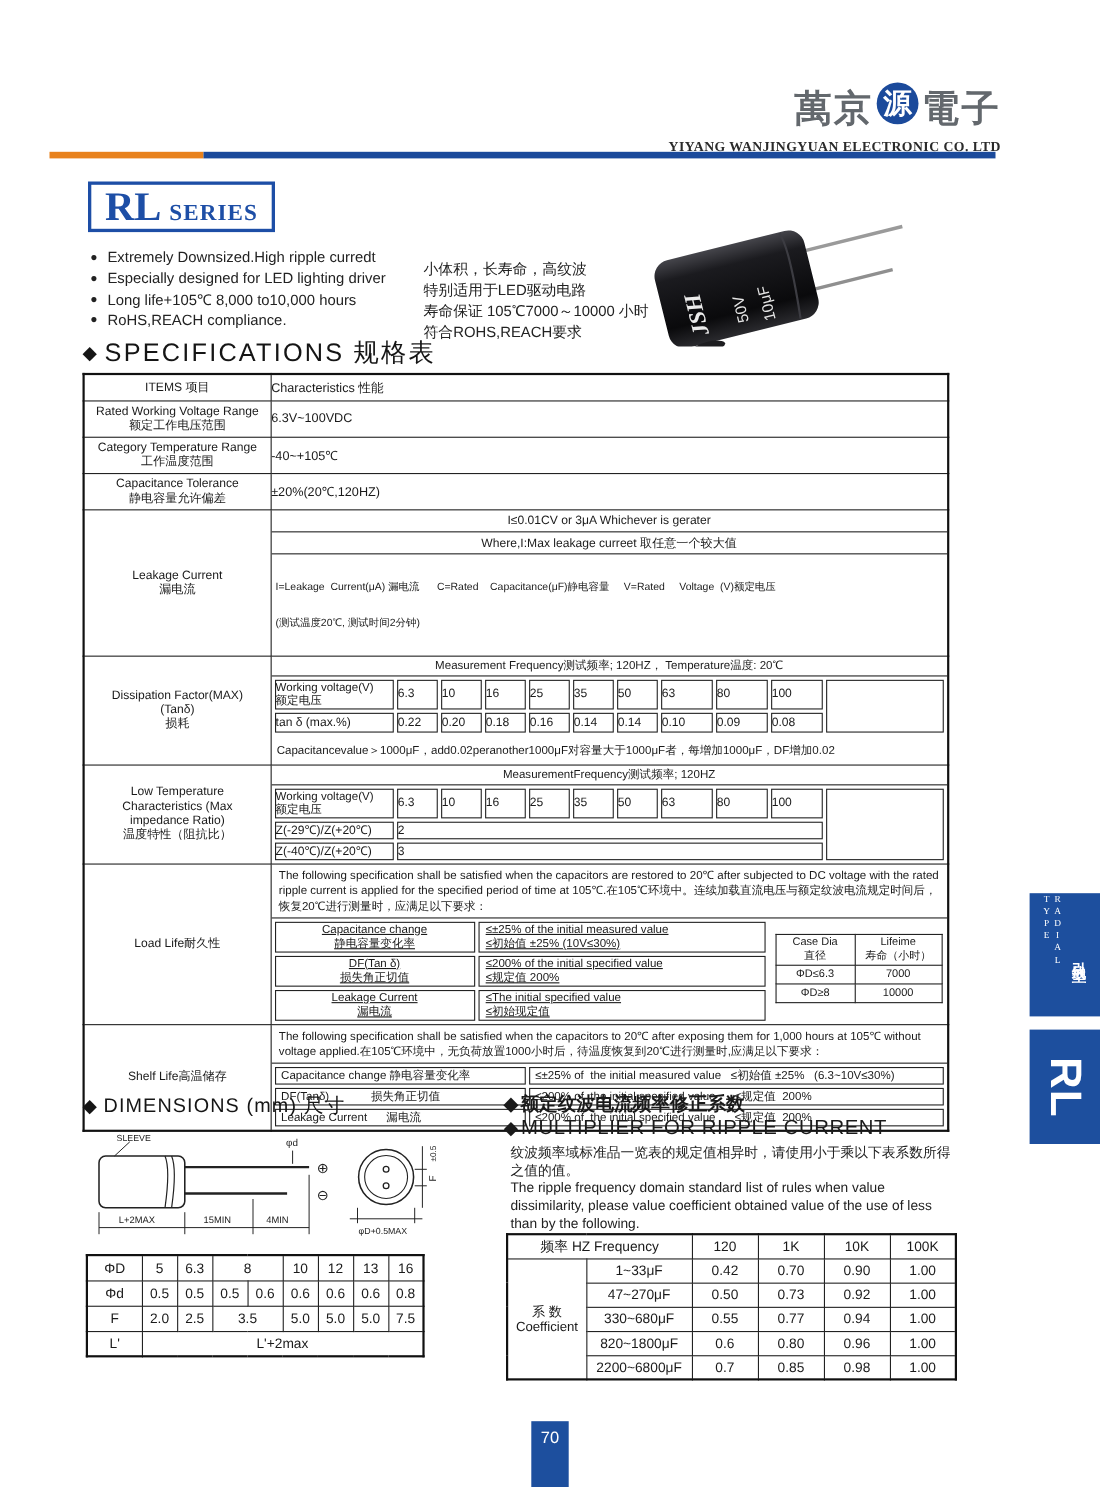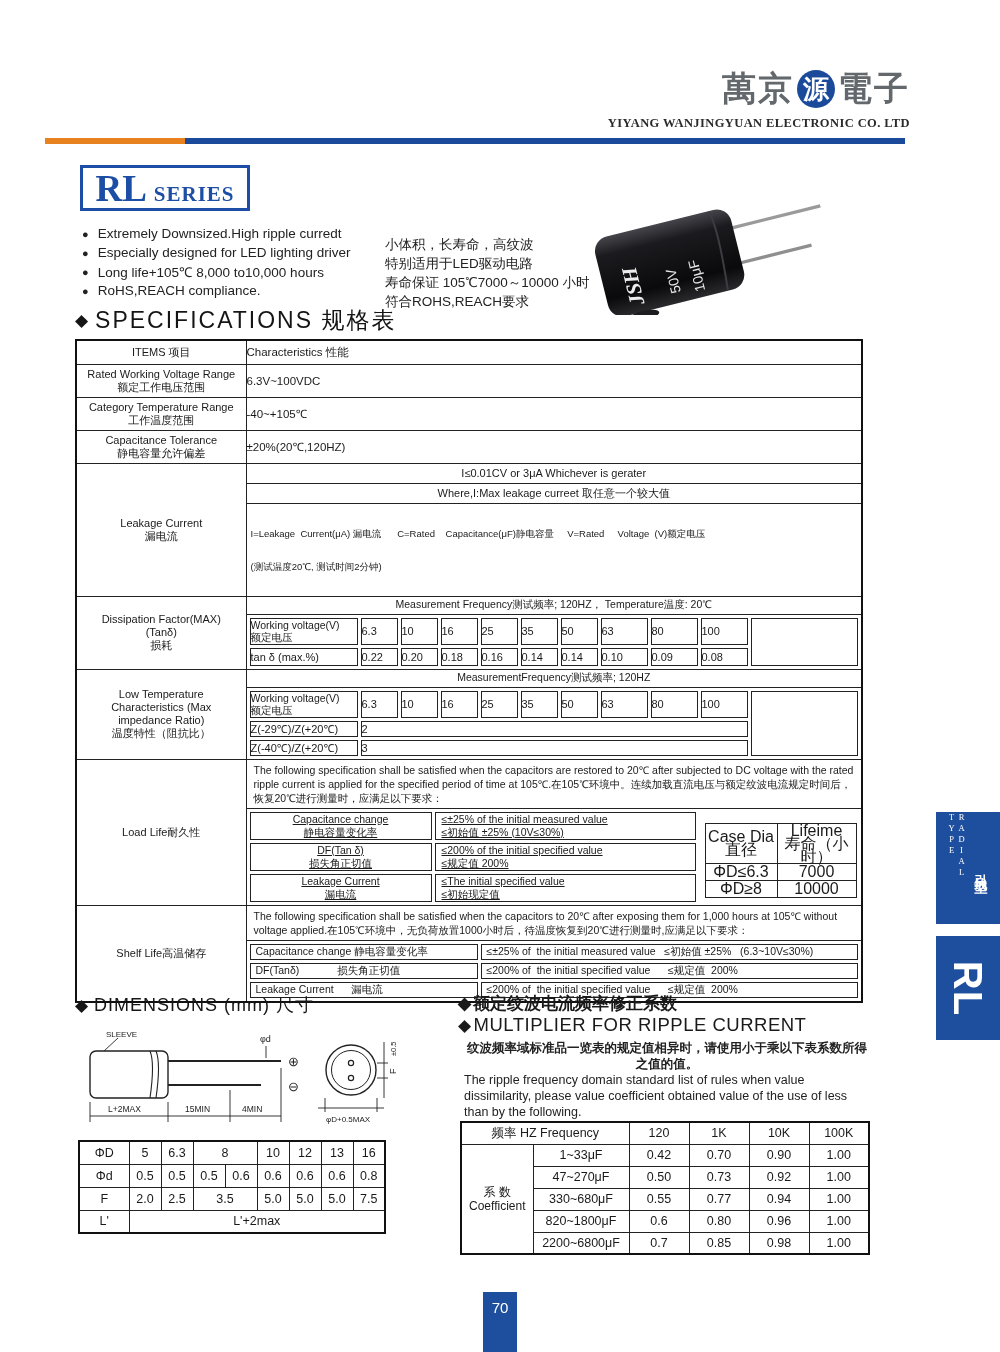--- a/index.html
+++ b/index.html
@@ -3,21 +3,21 @@
 <meta charset="utf-8">
 <style>
   * { margin:0; padding:0; box-sizing:border-box; }
   html,body { background:#ffffff; }
   .page { position:relative; width:1000px; height:1352px; background:#fff;
           font-family:"Liberation Sans", sans-serif; color:#1a1a1a; overflow:hidden; }
 
   
   .logo-wrap { position:absolute; top:66px; right:90px; text-align:center; }
   .logo-line { display:flex; align-items:center; justify-content:flex-end; gap:3px; }
-  .logo-cn { font-family:"Liberation Serif", serif; font-weight:bold; font-size:34px; color:#63686d; letter-spacing:2px; }
+  .logo-cn { font-family:"Liberation Serif", serif; font-weight:bold; font-size:34px; color:#63686d; letter-spacing:2px;margin-top:10px; }
   .logo-circle { width:38px; height:38px; border-radius:50%; background:#1b4a9b; color:#fff;
                  display:flex; align-items:center; justify-content:center;
                  font-family:"Liberation Serif", serif; font-weight:bold; font-size:26px; }
   .company { margin-top:4px; font-family:"Liberation Serif", serif; font-weight:bold;
              font-size:12.5px; color:#2b2b2b; letter-spacing:0.4px; }
   .rule { position:absolute; top:138px; left:45px; width:860px; height:6px; }
   .rule-orange { position:absolute; left:0; top:0; width:140px; height:6px; }
   .rule-blue   { position:absolute; left:140px; top:0; right:0; height:6px; }
 
   
@@ -36,21 +36,21 @@
   .cap-photo { position:absolute; left:592px; top:193px; }
 
   
   .sec-heading { position:absolute; display:flex; align-items:center; gap:5px; color:#151515; }
   .spec-heading { left:75px; top:305px; font-size:23px; letter-spacing:2px; }
   .dim-heading  { left:75px; top:993px;  font-size:18px; letter-spacing:1px; }
   .diamond-glyph { font-size:17px; }
   .mult-head-cn { position:absolute; left:458px; top:992px; font-size:17px; font-weight:bold; display:flex; gap:2px; align-items:center;}
   .mult-head-en { position:absolute; left:458px; top:1014px; font-size:18.5px; letter-spacing:0.5px; display:flex; gap:2px; align-items:center;}
   .mult-para { position:absolute; left:464px; top:1040px; width:406px; font-size:12.5px; line-height:16px; color:#222; }
-  .mult-para .cn { font-weight:bold;text-align:center; }
+  .mult-para .cn { font-weight:normal; }
 
   
   table { border-collapse:collapse; }
   .spec-table { position:absolute; left:75px; top:339px; width:788px; table-layout:fixed;
                 border:2px solid #111; font-size:11px; }
   .spec-table > tbody > tr > td { border:1.5px solid #222; vertical-align:middle; padding:0;margin-top:20px; }
   .item-col { width:170px; text-align:center; line-height:13px; font-size:11px; }
   .item-col .en { display:block; }
   .item-col .cn { display:block; }
   .val-center { text-align:left; font-size:11.5px; }
@@ -62,21 +62,21 @@
   .boxtable { border-collapse:separate; border-spacing:3px; width:100%; table-layout:fixed; font-size:11px; }
   .boxtable td { border:1px solid #222; text-align:left; vertical-align:middle; line-height:12px; }
   .note-row { min-height:26px; font-size:10.5px; display:flex; align-items:center; padding:2px 5px; }
   .intro { font-size:10.5px; line-height:14px; padding:3px 7px; border-bottom:1px solid #222; text-align:left; }
   .loadlife-wrap { position:relative; min-height:94px; }
   .criteria-table { border-collapse:separate; border-spacing:3px; width:452px; table-layout:fixed; font-size:10.5px; }
   .criteria-table td { border:1px solid #222; vertical-align:middle; line-height:13px;text-decoration:underline; }
   .criteria-table .c1 { width:182px; text-align:center; }
   .criteria-table .c2 { text-align:left; padding-left:6px; }
   .case-table { position:absolute; left:458px; top:14px; width:152px; border-collapse:collapse;
-                border:1.5px solid #222; font-size:16px; }
+                border:1.5px solid #222; font-size:10px; }
   .case-table td { border:1px solid #222; text-align:center; vertical-align:middle; line-height:13px; }
   .shelf-table { border-collapse:separate; border-spacing:3px; width:100%; table-layout:fixed; font-size:10.5px; }
   .shelf-table td { border:1px solid #222; vertical-align:middle; height:15px; padding:0 5px; white-space:pre; }
   .shelf-table .s1 { width:228px; }
 
   
   .dims-svg { position:absolute; left:78px; top:1028px; }
   .dim-table { position:absolute; left:78px; top:1140px; width:306px; table-layout:fixed;
                border:2px solid #111; font-size:12.5px; }
   .dim-table td { border:1px solid #222; text-align:center; height:23px; }
@@ -263,20 +263,21 @@
               <td>0.18</td>
               <td>0.16</td>
               <td>0.14</td>
               <td>0.14</td>
               <td>0.10</td>
               <td>0.09</td>
               <td>0.08</td>
             </tr>
           </tbody>
             </table>
+          <div class="note-row">Capacitancevalue＞1000μF，add0.02peranother1000μF对容量大于1000μF者，每增加1000μF，DF增加0.02</div>
         </td>
       </tr>
 
       <tr>
         <td class="item-col">
           <span class="en">Low Temperature</span>
           <span class="en">Characteristics (Max</span>
           <span class="en">impedance Ratio)</span>
           <span class="cn">温度特性（阻抗比）</span>
         </td>

